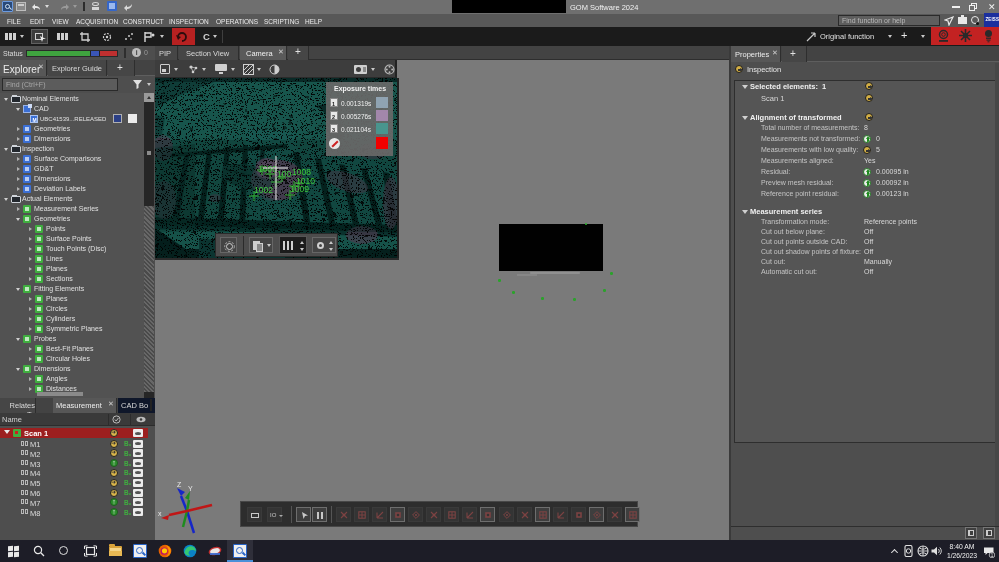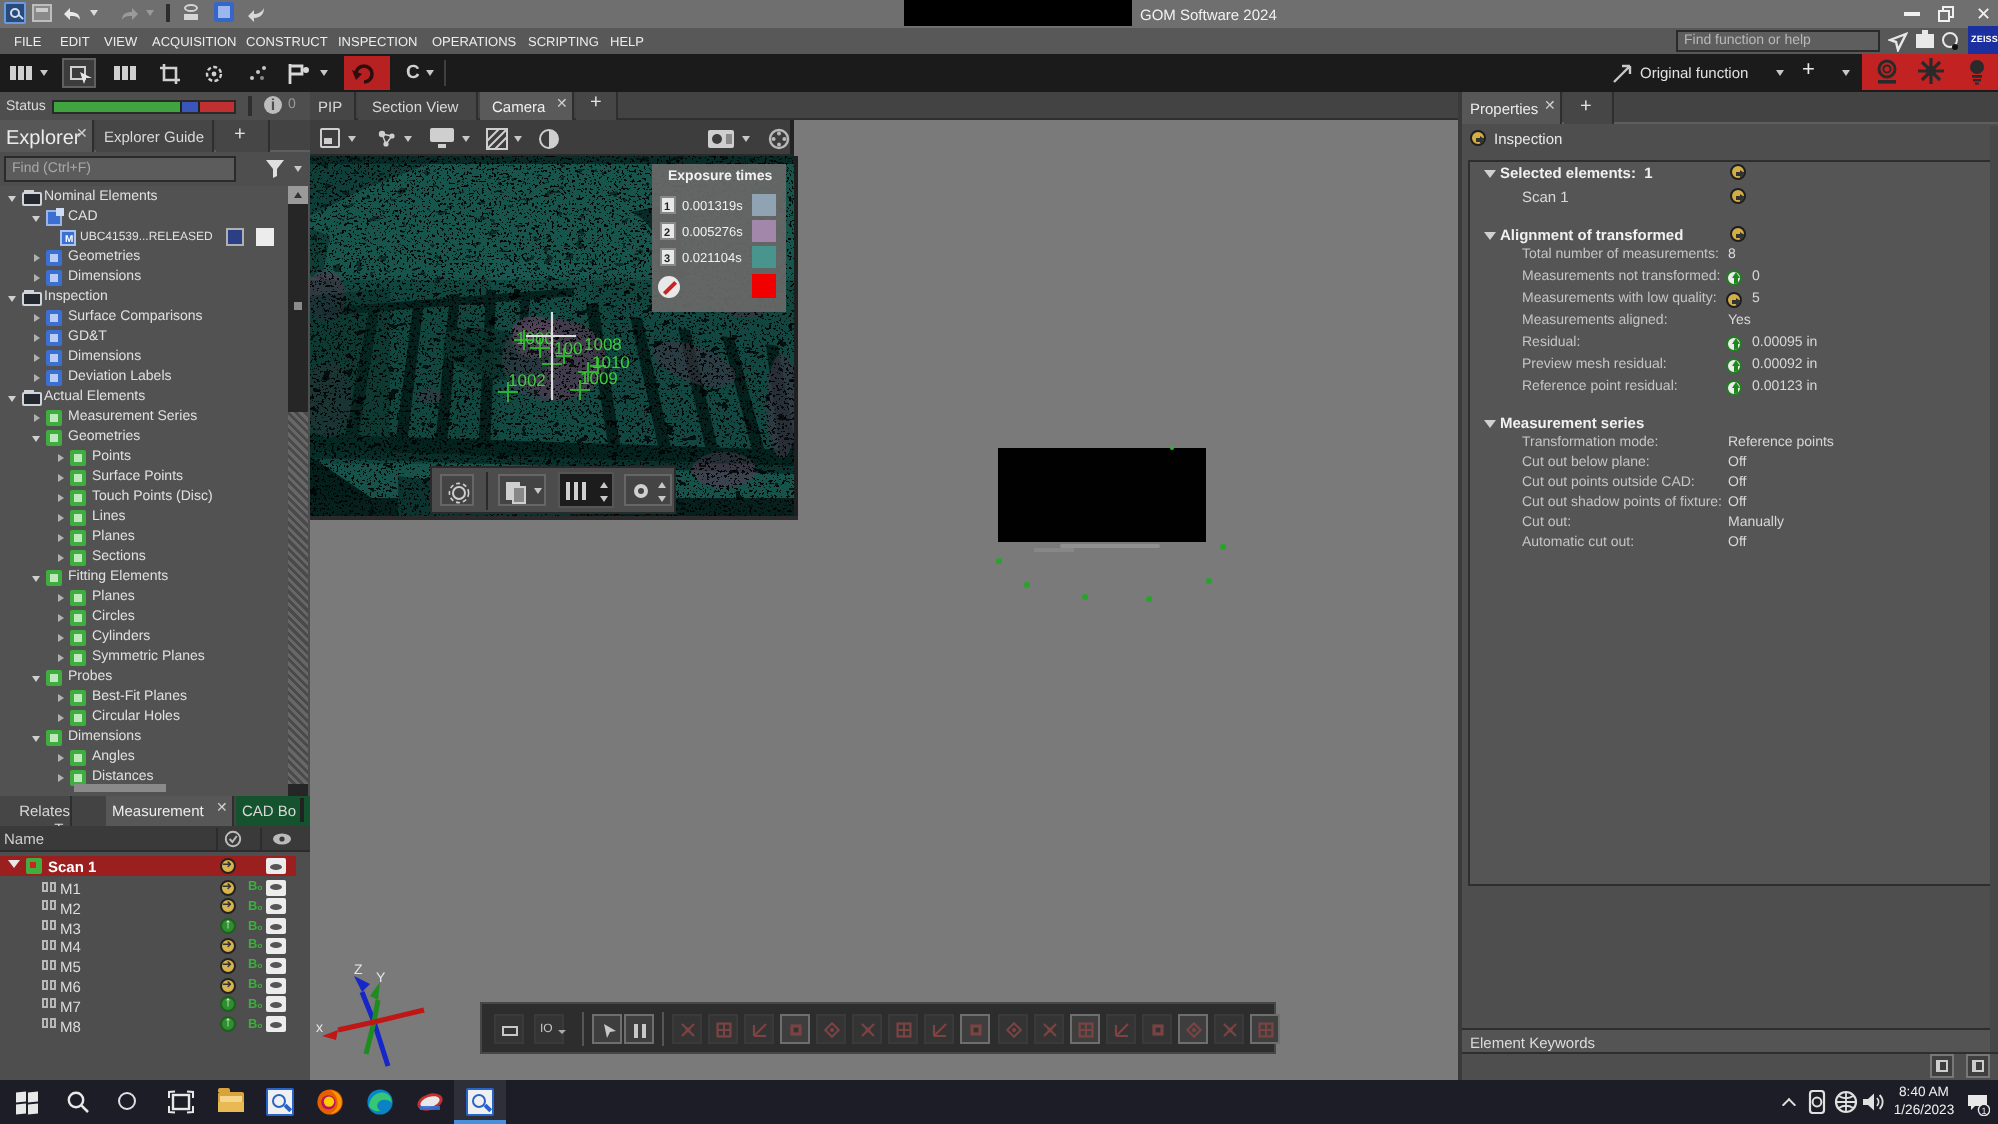--- a/index.html
+++ b/index.html
@@ -343,21 +343,21 @@
   <div class="abs" style="left:37px;top:346px;width:46px;height:3.5px;background:#8a8a8a;"></div>
 
   <div class="abs" style="left:0;top:352px;width:155px;height:15px;background:#434343;"></div>
   <div class="abs" style="left:0;top:352px;width:36px;height:15px;background:#464646;border-right:1px solid #2e2e2e;text-align:right;">
     <div class="abs" style="left:4px;top:3px;font-size:7.5px;color:#d8d8d8;">Relates To</div>
   </div>
   <div class="abs" style="left:53px;top:352px;width:64px;height:15px;background:#575757;border-right:1px solid #2e2e2e;">
     <div class="abs" style="left:3px;top:3px;font-size:7.5px;color:#ececec;">Measurement</div>
     <div class="abs" style="left:55px;top:2px;font-size:7px;color:#cfcfcf;">✕</div>
   </div>
-  <div class="abs" style="left:118px;top:352px;width:37px;height:15px;background:#14532d;">
+  <div class="abs" style="left:118px;top:352px;width:37px;height:15px;background:#0f172a;">
     <div class="abs" style="left:3px;top:3px;font-size:7.5px;color:#d8d8d8;">CAD Bo</div>
     <div class="abs" style="left:32px;top:1px;width:2px;height:12px;background:#222;"></div>
   </div>
 
   <div class="abs" style="left:0;top:367px;width:155px;height:13px;background:#3a3a3a;border-bottom:1px solid #2c2c2c;">
     <div class="abs" style="left:2px;top:2px;font-size:7.5px;color:#cfcfcf;">Name</div>
     <div class="abs" style="left:108px;top:1px;width:1px;height:11px;background:#2c2c2c;"></div>
     <svg class="abs" style="left:112px;top:2px;" width="9" height="9" viewBox="0 0 9 9">
         <circle cx="4.5" cy="4.5" r="3.6" fill="none" stroke="#bbb" stroke-width="1"></circle>
         <path d="M2.8 4.5 L4.2 6 L6.4 3" stroke="#bbb" stroke-width="1" fill="none"></path>
@@ -888,23 +888,20 @@
       <div class="abs" style="left:129px;top:147px;font-size:7px;color:#d8d8d8;white-space:nowrap;">Off</div>
       <div class="abs" style="left:26px;top:157px;font-size:7px;color:#c5c5c5;white-space:nowrap;">Cut out points outside CAD:</div>
       <div class="abs" style="left:129px;top:157px;font-size:7px;color:#d8d8d8;white-space:nowrap;">Off</div>
       <div class="abs" style="left:26px;top:167px;font-size:7px;color:#c5c5c5;white-space:nowrap;">Cut out shadow points of fixture:</div>
       <div class="abs" style="left:129px;top:167px;font-size:7px;color:#d8d8d8;white-space:nowrap;">Off</div>
       <div class="abs" style="left:26px;top:177px;font-size:7px;color:#c5c5c5;white-space:nowrap;">Cut out:</div>
       <div class="abs" style="left:129px;top:177px;font-size:7px;color:#d8d8d8;white-space:nowrap;">Manually</div>
       <div class="abs" style="left:26px;top:187px;font-size:7px;color:#c5c5c5;white-space:nowrap;">Automatic cut out:</div>
       <div class="abs" style="left:129px;top:187px;font-size:7px;color:#d8d8d8;white-space:nowrap;">Off</div>
     </div>
-<div class="abs" style="left:0;top:468px;width:268px;height:12px;background:#545454;border-top:1px solid #2e2e2e;">
-      <div class="abs" style="left:4px;top:2px;font-size:7.5px;color:#dcdcdc;">Element Keywords</div>
-    </div>
 <div class="abs" style="left:0;top:480px;width:268px;height:14px;background:#4e4e4e;border-top:1px solid #2e2e2e;"></div>
 <div class="abs" style="left:234px;top:481px;width:12px;height:12px;background:#3f3f3f;border:1px solid #777;">
       <div class="abs" style="left:2px;top:2px;width:6px;height:6px;border:1px solid #ccc;border-left:2px solid #ccc;"></div>
     </div>
 <div class="abs" style="left:252px;top:481px;width:12px;height:12px;background:#3f3f3f;border:1px solid #777;">
       <div class="abs" style="left:2px;top:2px;width:6px;height:6px;border:1px solid #ccc;border-left:2px solid #ccc;"></div>
     </div>
   <div class="abs" style="left:264px;top:17px;width:4px;height:463px;background:#474747;"></div>
 </div>
 <div id="taskbar">

